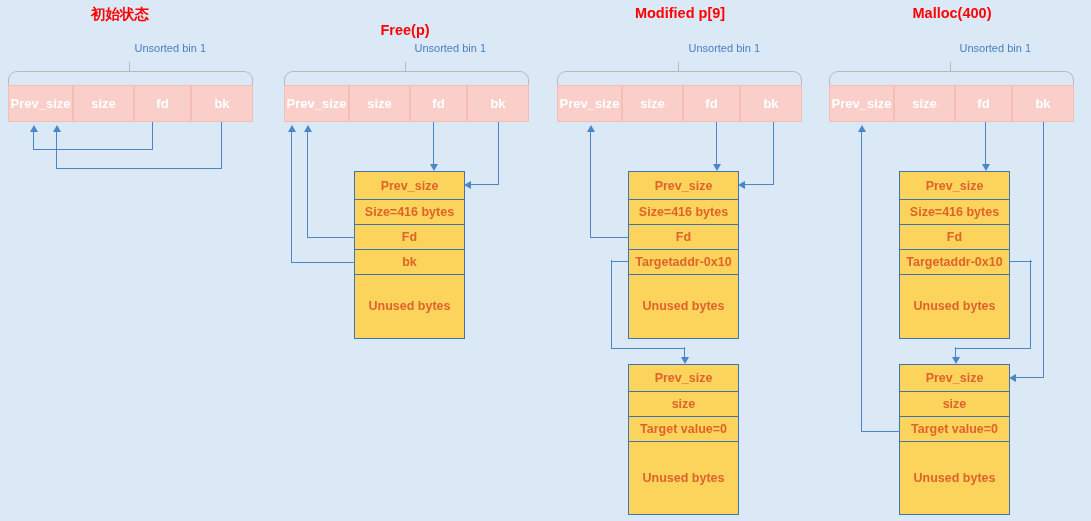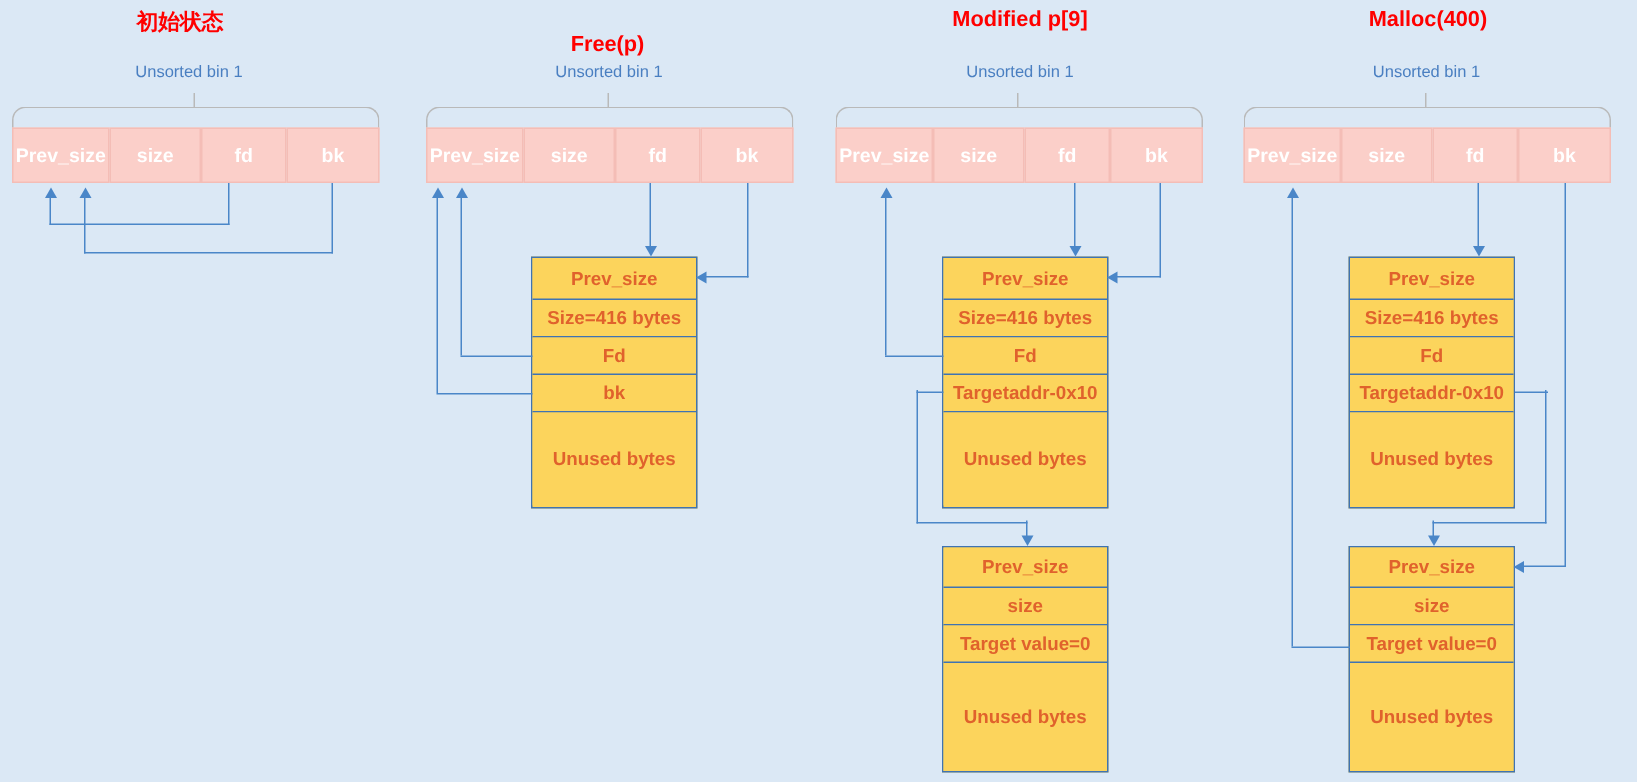--- a/index.html
+++ b/index.html
@@ -14,21 +14,21 @@
   .col-title {
     position: absolute;
     text-align: center;
     color: #ff0000;
     font-size: 14.5px;
     font-weight: 700;
     white-space: nowrap;
   }
   .bin-label {
     position: absolute;
-    text-align: center;
+    text-align: right;
     color: #4a7fc1;
     font-size: 11px;
     font-weight: 400;
     white-space: nowrap;
   }
   .brace {
     position: absolute;
     border: 1.4px solid #b9b9b9;
     border-bottom: none;
     border-radius: 9px 9px 0 0;

